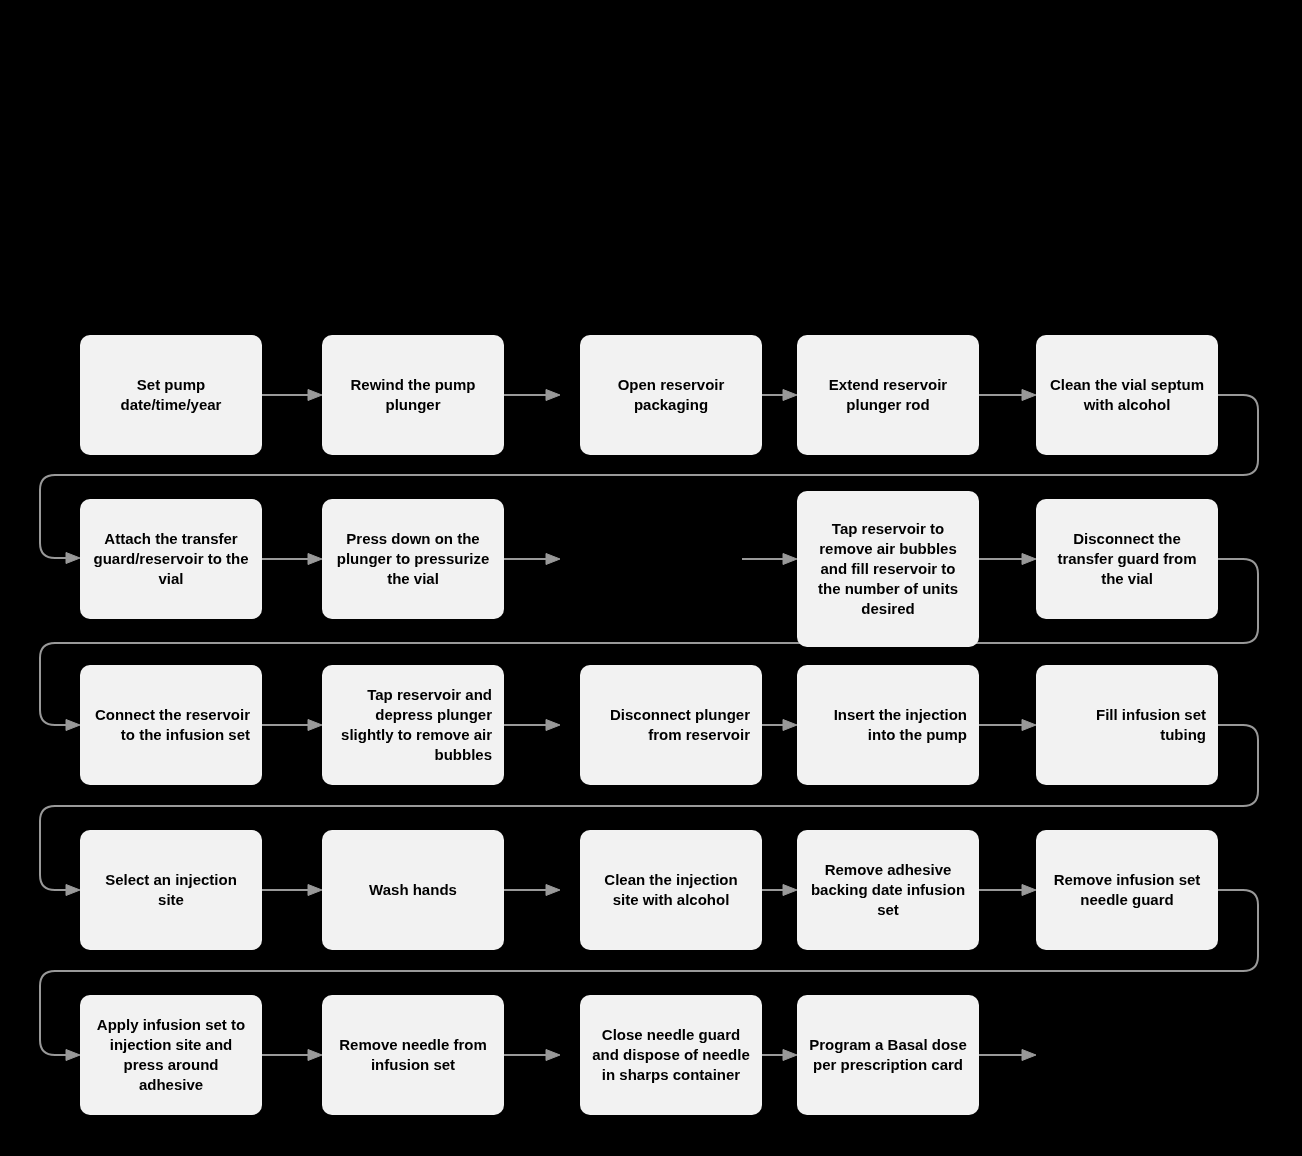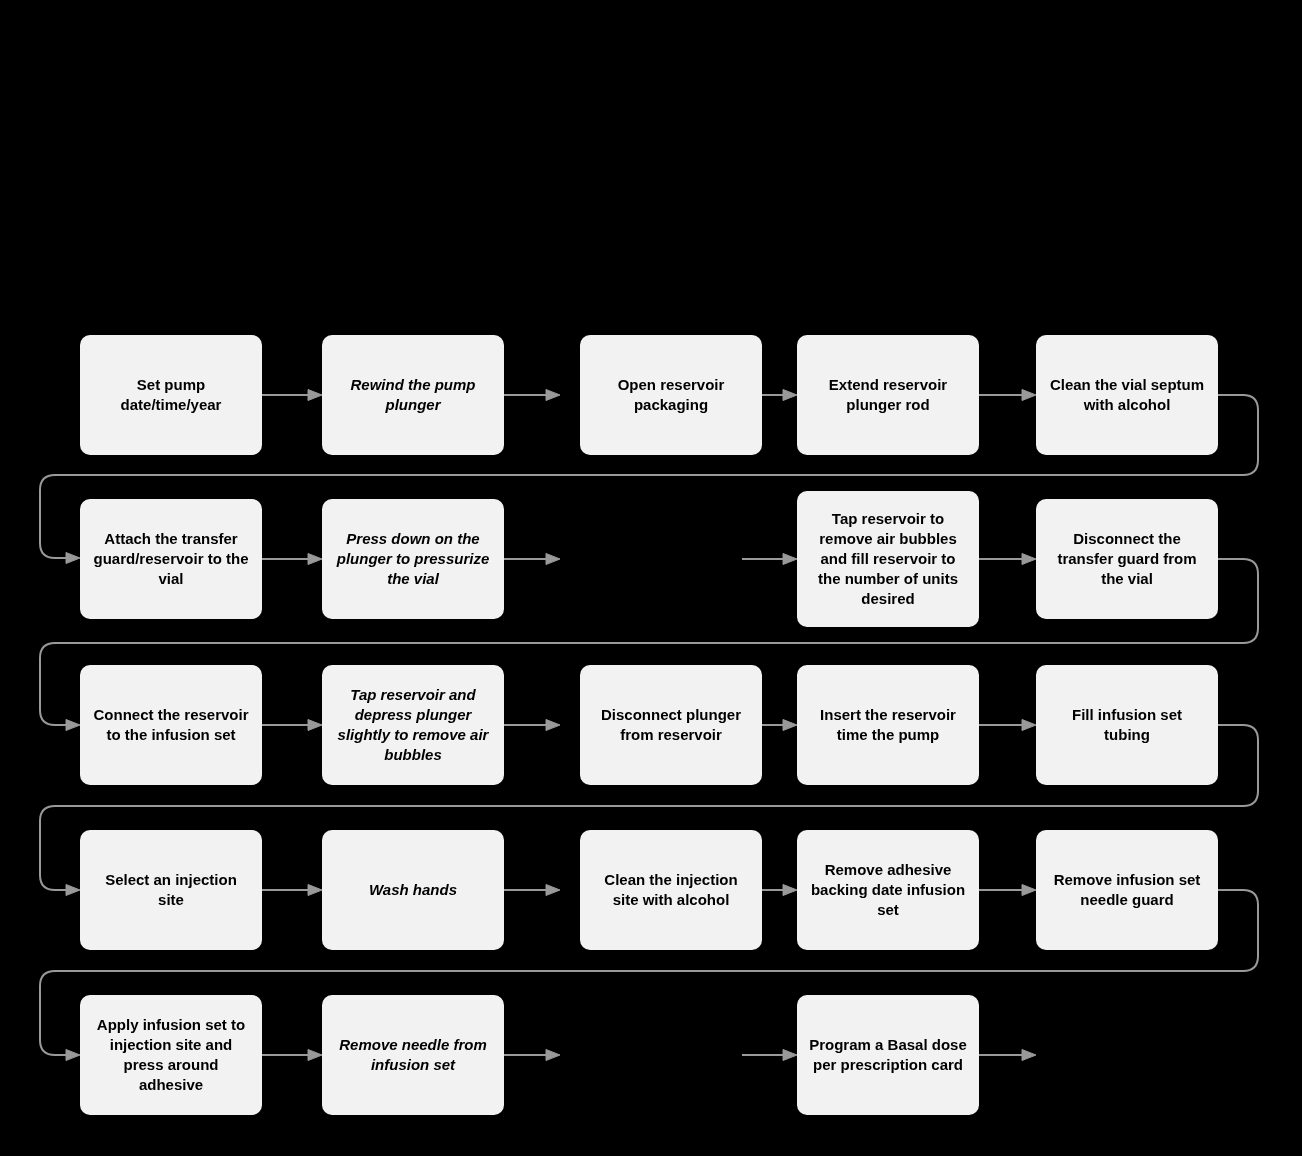--- a/index.html
+++ b/index.html
@@ -37,32 +37,32 @@
     text-align: center;
     padding: 4px 12px;
     box-sizing: border-box;
     color: var(--text, #000000);
     font-size: 15px;
     line-height: 20px;
     font-weight: bold;
   }
   
   .c1 { left: 80px; }
-  .c2 { left: 322px; font-style: italic; }
+  .c2 { left: 322px; }
   .c3 { left: 560px; margin-left: 20px; }
   .c4 { left: 797px; }
   .c5 { left: 1036px; }
   
   .r1 { top: 335px; }
   .r2 { top: 499px; }
-  .r3 { top: 665px; }
+  .r3 { top: 665px; text-align: right; }
   .r4 { top: 830px; }
   .r5 { top: 995px; }
   
-  .r2.c4 { top: 491px; height: 136px; }
+  .r2.c4 { top: 491px; height: 156px; }
 </style>
 </head>
 <body>
 
 <div class="canvas">
 
   <svg class="connectors" viewBox="0 0 1302 1156" xmlns="http://www.w3.org/2000/svg">
 
     <g>
       <path class="link" d="M262,395 H308"></path>
@@ -138,26 +138,27 @@
   <div class="box r1 c5">Clean the vial septum with alcohol</div>
 
   <div class="box r2 c1">Attach the transfer guard/reservoir to the vial</div>
   <div class="box r2 c2">Press down on the plunger to pressurize the vial</div>
   <div class="box r2 c4">Tap reservoir to remove air bubbles and fill reservoir to the number of units desired</div>
   <div class="box r2 c5">Disconnect the transfer guard from the vial</div>
 
   <div class="box r3 c1">Connect the reservoir to the infusion set</div>
   <div class="box r3 c2">Tap reservoir and depress plunger slightly to remove air bubbles</div>
   <div class="box r3 c3">Disconnect plunger from reservoir</div>
-  <div class="box r3 c4">Insert the reservoir time the pump</div>
+  <div class="box r3 c4">Insert the injection into the pump</div>
   <div class="box r3 c5">Fill infusion set tubing</div>
 
   <div class="box r4 c1">Select an injection site</div>
   <div class="box r4 c2">Wash hands</div>
   <div class="box r4 c3">Clean the injection site with alcohol</div>
   <div class="box r4 c4">Remove adhesive backing date infusion set</div>
   <div class="box r4 c5">Remove infusion set needle guard</div>
 
   <div class="box r5 c1">Apply infusion set to injection site and press around adhesive</div>
   <div class="box r5 c2">Remove needle from infusion set</div>
+  <div class="box r5 c3">Close needle guard and dispose of needle in sharps container</div>
   <div class="box r5 c4">Program a Basal dose per prescription card</div>
 
 </div>
 
 </body></html>

